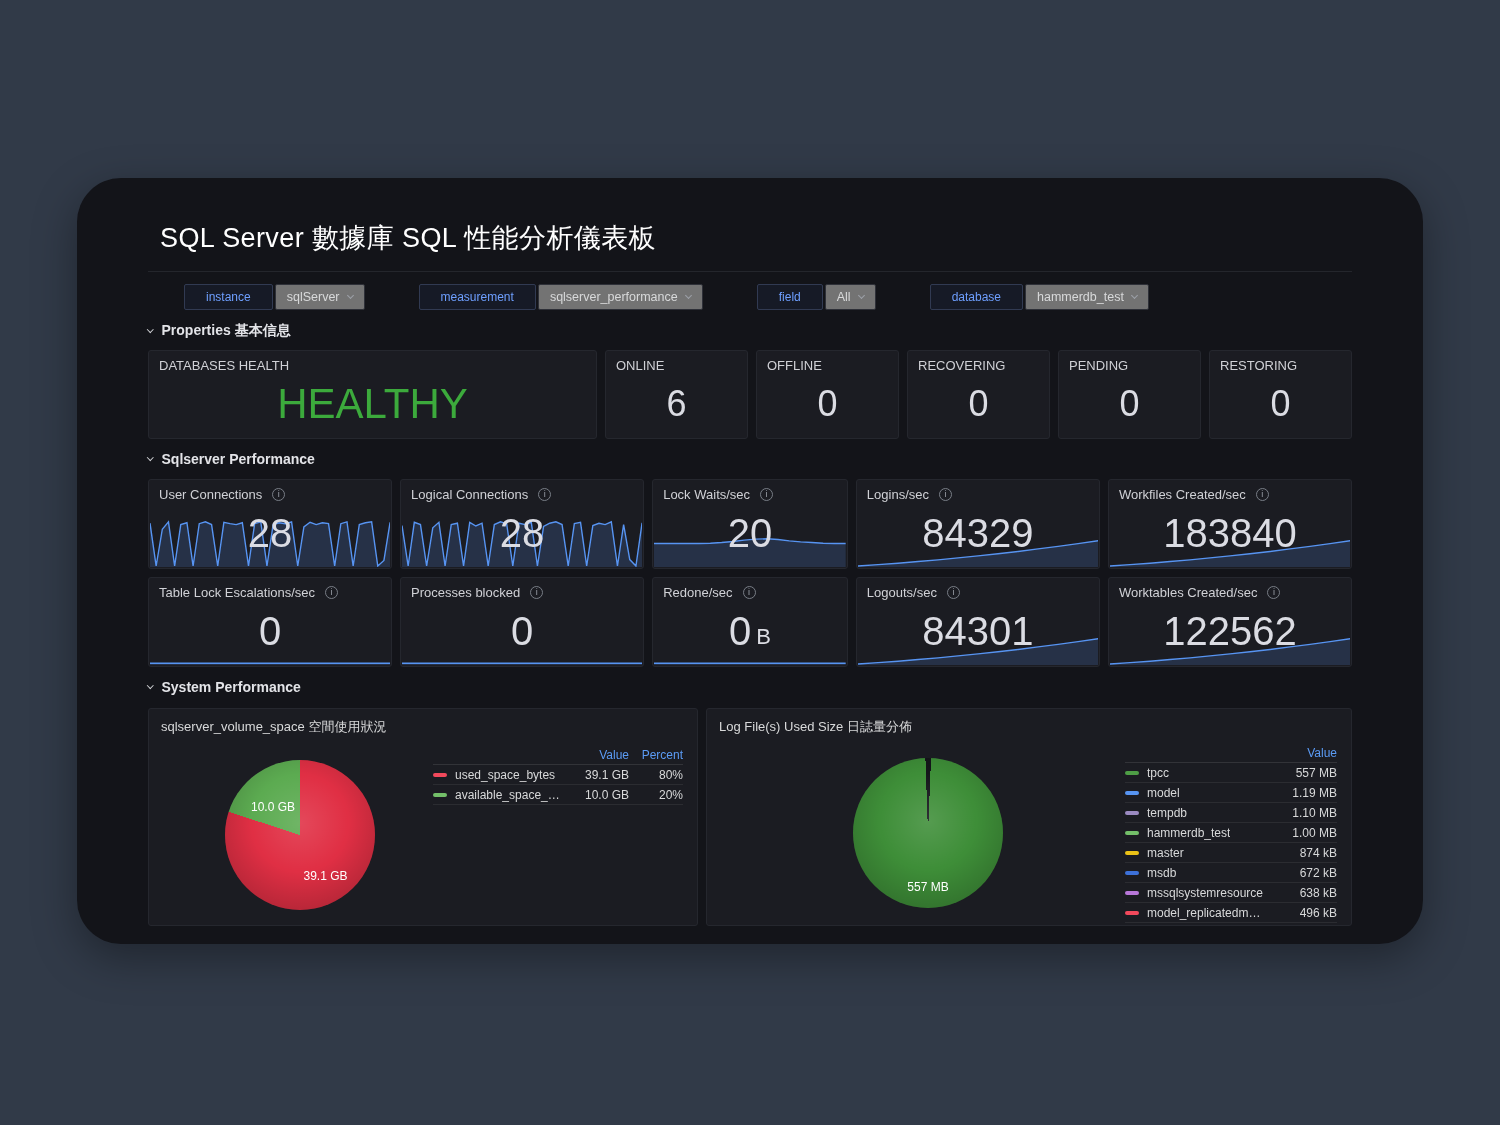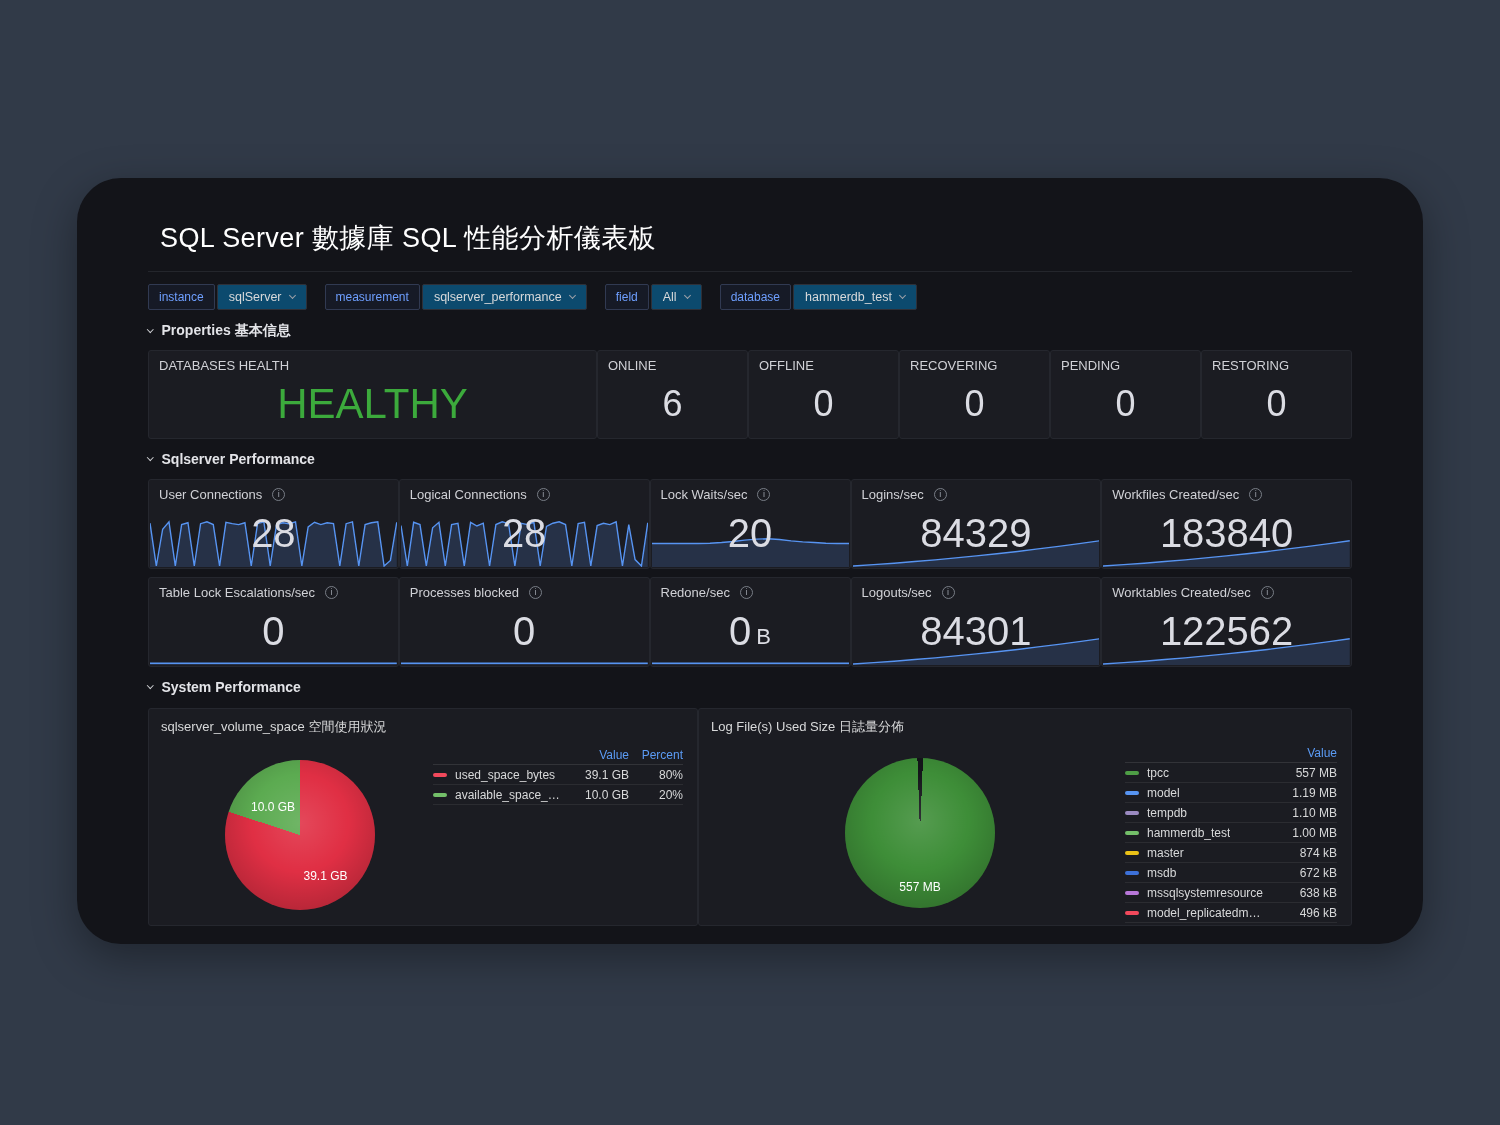--- a/index.html
+++ b/index.html
@@ -16,41 +16,41 @@
   }
   .content { padding:26px 71px 0 71px; position:relative; }
 
   .title { margin:12px; padding-top:4px; font-size:27px; font-weight:500; color:#ffffff; letter-spacing:.4px; }
   .divider { height:1px; background:#24262C; margin-top:15px; }
 
   .filters { display:flex; margin-top:12px; }
   .filter-group { display:flex; margin-right:18px; }
   .filter-label {
     background:#161A26; border:1px solid #313A52; color:#6E9FFF;
-    font-size:12px; font-weight:500; line-height:24px; padding:0 10px; border-radius:2px; margin-right:2px;
+    font-size:12px; font-weight:500; line-height:24px; padding:0 21px; border-radius:2px; margin-right:2px;margin-left:36px;
   }
   .filter-value {
-    background:#0c4a6e; border:1px solid #2E3038; color:#D8D9DA;
+    background:#737373; border:1px solid #2E3038; color:#D8D9DA;
     font-size:12.5px; line-height:24px; padding:0 11px; border-radius:2px;
     display:flex; align-items:center; cursor:pointer;
   }
   .chev {
     display:inline-block; width:5px; height:5px;
     border-right:1.5px solid #9DA0A8; border-bottom:1.5px solid #9DA0A8;
     transform:rotate(45deg); flex:none;
   }
   .filter-value .chev { margin-left:8px; margin-top:-3px; }
 
   .section-header {
     display:flex; align-items:center; margin-top:12px;
     color:#E3E4E8; font-size:14px; font-weight:700; cursor:pointer;
   }
   .section-header .chev { width:4.5px; height:4.5px; border-color:#CFD0D4; margin-right:9px; margin-top:-3px; }
 
-  .row { display:flex; }
+  .row { display:flex; gap:8px; }
   .health-row { margin-top:10px; height:89px; }
   .perf-row { height:90px; }
   .perf-row-1 { margin-top:12px; }
   .perf-row-2 { margin-top:8px; }
   .pie-row { margin-top:13px; height:218px; }
 
   .panel {
     background:#1B1C22; border:1px solid #25272E; border-radius:3px;
     position:relative; overflow:hidden;
   }

